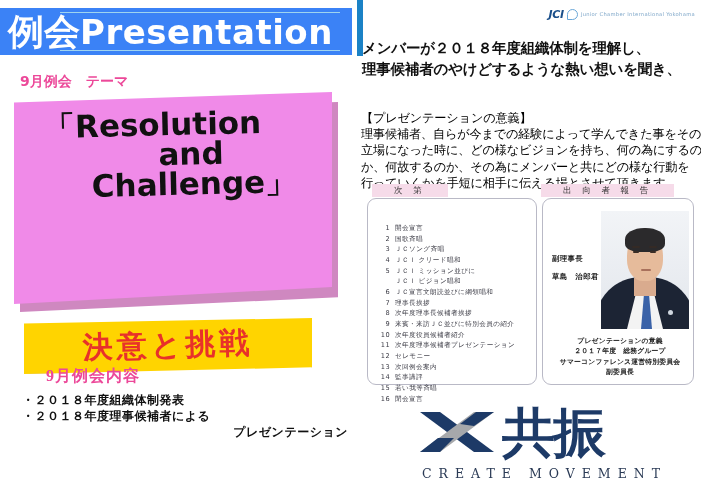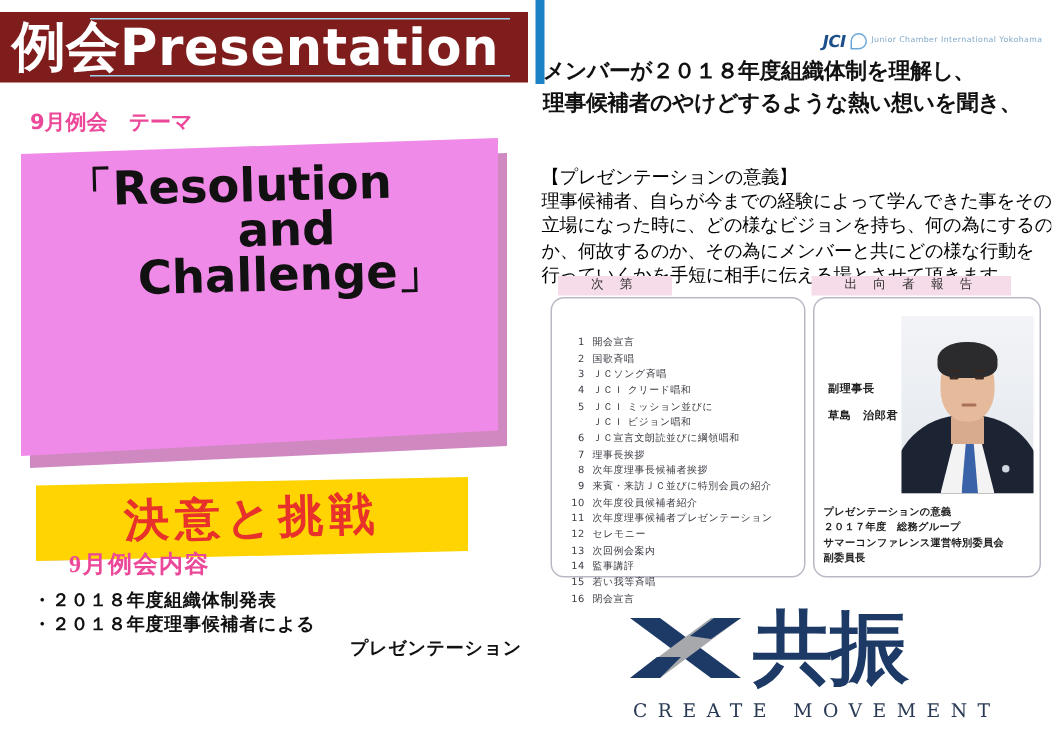--- a/index.html
+++ b/index.html
@@ -8,21 +8,21 @@
     font-family:"DejaVu Sans","Liberation Sans",sans-serif;
     overflow:hidden;position:relative;
   }
   .slide{position:relative;width:701px;height:495px;background:#ffffff;overflow:hidden;}
 
   
   .left-col{position:absolute;left:0;top:0;width:356px;height:495px;}
 
   .title-banner{
     position:absolute;left:0;top:8px;width:352px;height:47px;
-    background:#7f1d1d;
+    background:#3b82f6;
   }
   .title-banner .rule-top{
     position:absolute;left:60px;right:12px;top:4px;height:1px;background:#9fd4ef;
   }
   .title-banner .rule-bot{
     position:absolute;left:60px;right:12px;bottom:4px;height:1px;background:#9fd4ef;
   }
   .title-text{
     position:absolute;left:8px;top:0;height:47px;line-height:47px;
     color:#ffffff;font-size:35px;font-weight:bold;letter-spacing:0px;
@@ -80,21 +80,21 @@
   }
   .agenda-left .row.indent{text-align:right;padding-right:4px;}
 
   
   .right-col{position:absolute;left:356px;top:0;width:345px;height:495px;}
   .right-edge{
     position:absolute;left:1px;top:0;width:6px;height:56px;background:#1b82c6;
   }
   .jci-logo{
     position:absolute;right:6px;top:6px;height:16px;
-    display:flex;align-items:center;gap:3px;white-space:nowrap;margin-top:13px;
+    display:flex;align-items:center;gap:3px;white-space:nowrap;
   }
   .jci-mark{
     font-size:11px;font-weight:bold;color:#1a4f8a;letter-spacing:-0.3px;
     font-style:italic;
   }
   .jci-globe{width:9px;height:9px;border:1px solid #6aa7d8;border-radius:50% 50% 50% 0;display:inline-block;}
   .jci-sub{font-size:5.2px;color:#7fa7c9;letter-spacing:0.3px;}
 
   .headline{
     position:absolute;left:6px;top:38px;width:336px;
@@ -123,21 +123,21 @@
   .card.report{left:186px;top:198px;width:150px;height:185px;}
 
   .alist{position:absolute;left:6px;top:24px;width:160px;}
   .alist .ai{
     display:flex;font-size:6.6px;color:#3a3a44;line-height:1.62;white-space:nowrap;
     letter-spacing:0.4px;
   }
   .alist .num{width:16px;text-align:right;flex:none;padding-right:5px;}
   .alist .txt{flex:1;}
 
-  .person{position:absolute;left:0;top:0;width:150px;height:185px;}
+  .person{position:absolute;left:0;top:0;width:150px;height:185px;text-align:center;}
   .person .role{
     position:absolute;left:9px;top:55px;font-size:7.4px;font-weight:bold;color:#222;letter-spacing:0.4px;
   }
   .person .pname{
     position:absolute;left:9px;top:73px;font-size:7.4px;font-weight:bold;color:#222;letter-spacing:0.4px;
   }
   .photo{
     position:absolute;right:4px;top:12px;width:88px;height:118px;overflow:hidden;
     background:#eceff3;
   }

